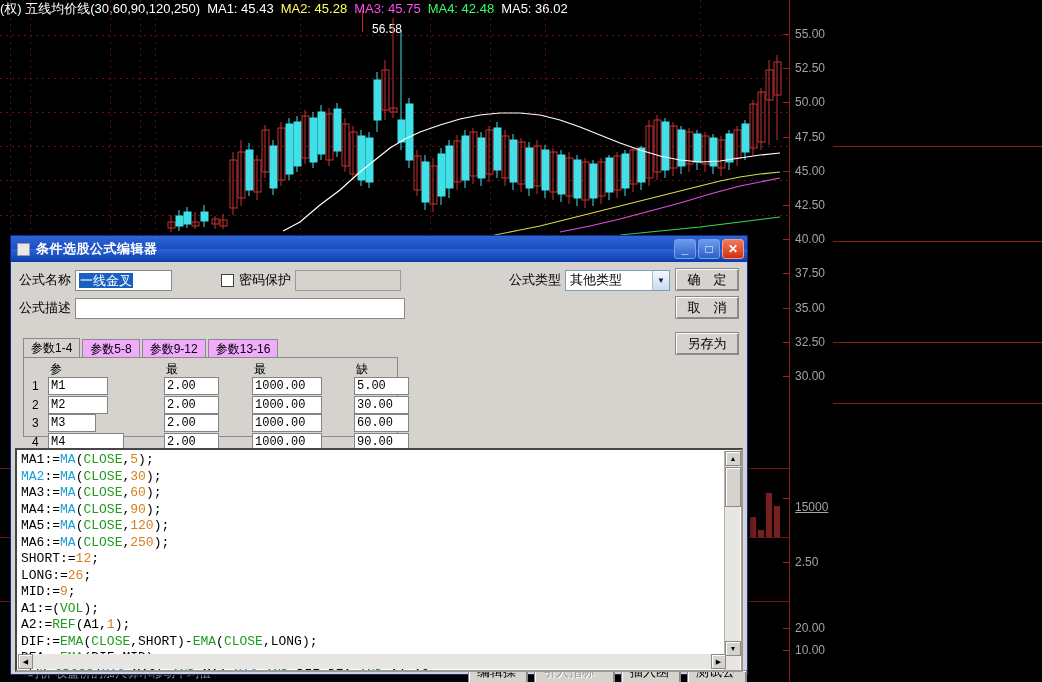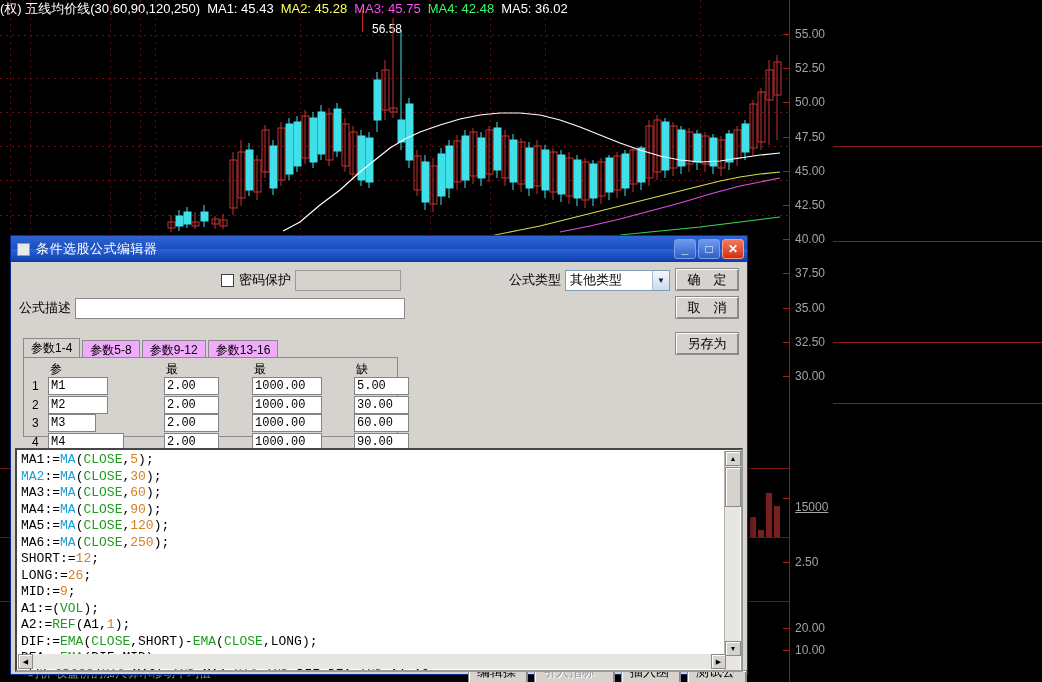--- a/index.html
+++ b/index.html
@@ -41,21 +41,21 @@
   .quote-panel { position: absolute; left: 833px; top: 0; width: 209px; height: 682px; background: #000; }
   .qsep { position: absolute; left: 833px; width: 209px; height: 1px; background: #8b1a1a; }
   .q-vline { position: absolute; left: 833px; top: 0; width: 1px; height: 682px; background: #8b1a1a; }
 
   
   .dialog { position: absolute; left: 10px; top: 235px; width: 738px; height: 440px;
     background: #d6d3ce; border: 1px solid #0a2a8f; box-shadow: 2px 2px 6px rgba(0,0,0,.6); }
   .titlebar { height: 26px; background: linear-gradient(to bottom,#2f64d4 0%,#1b4fc0 48%,#2a62d8 52%,#0c3caa 100%);
     display: flex; align-items: center; padding: 0 3px 0 6px; }
   .title-icon { width: 13px; height: 13px; background: #e8e8e8; border: 1px solid #99a; margin-right: 6px; }
-  .title-text { color: #fff; font-size: 13px; font-weight: normal; flex: 1; letter-spacing: .5px; }
+  .title-text { color: #fff; font-size: 13px; font-weight: bold; flex: 1; letter-spacing: .5px; }
   .tb-btn { width: 22px; height: 20px; margin-left: 2px; border: 1px solid #7a9de8; border-radius: 3px;
     display: flex; align-items: center; justify-content: center; font-size: 12px; color: #fff; font-weight: bold;
     background: linear-gradient(to bottom,#6e9bee,#2c5fc9); }
   .tb-btn.close { background: linear-gradient(to bottom,#f27b5e,#d32e12); border-color: #f0a08c; }
 
   .dlg-body { padding: 6px 8px 0 8px; position: relative; height: 414px; }
 
   .row1 { display: flex; align-items: center; height: 24px; margin-bottom: 4px; }
   .lbl { font-size: 13px; color: #000; margin-right: 4px; white-space: nowrap; }
   .txtin { height: 21px; border: 1px solid #8a8a8a; background: #fff; font-size: 13px;
@@ -69,21 +69,21 @@
     border-left: 1px solid #a8bed4; display: flex; align-items: center; justify-content: center;
     font-size: 8px; color: #123; }
 
   .btn { border: 1px solid #8a8a8a; background: #d6d3ce; font-size: 13px;
     box-shadow: inset 1px 1px 0 #fff, inset -1px -1px 0 #8a8a8a;
     display: flex; align-items: center; justify-content: center; color: #000; cursor: pointer; }
   .btn.dis { color: #9a9a9a; text-shadow: 1px 1px 0 #fff; }
 
   .okbtn { position: absolute; right: 8px; width: 64px; height: 23px; }
 
-  .tabs { position: absolute; left: 12px; top: 76px; display: flex; align-items: flex-end; }
+  .tabs { position: absolute; left: 12px; top: 76px; display: flex; align-items: center; }
   .tab { height: 19px; padding: 0 7px; font-size: 12px; border: 1px solid #8a8a8a; border-bottom: none;
     background: #f0abfc; margin-right: 2px; display: flex; align-items: center; }
   .tab.active { background: #d6d3ce; height: 21px; font-weight: normal; border-bottom: 1px solid #d6d3ce; }
 
   .tabpanel { position: absolute; left: 12px; top: 95px; width: 375px; height: 80px;
     border: 1px solid #8a8a8a; background: #d6d3ce; }
   .pgrid { position: absolute; left: 0; top: 0; }
   .phead { position: absolute; font-size: 12px; color: #000; top: 3px; }
   .pnum { position: absolute; font-size: 12px; color: #000; }
   .pcell { position: absolute; height: 18px; border: 1px solid #848484; background: #fff;
@@ -450,20 +450,26 @@
     <div class="titlebar">
       <div class="title-icon"></div>
       <div class="title-text">条件选股公式编辑器</div>
       <div class="tb-btn">_</div>
       <div class="tb-btn">□</div>
       <div class="tb-btn close">✕</div>
     </div>
 
     <div class="dlg-body">
 
+      <div class="row1" style="position:absolute;left:8px;top:6px;">
+        <span class="lbl">公式名称</span>
+        <div class="txtin" style="width:97px;">
+          <span class="sel-hl">一线金叉</span>
+        </div>
+      </div>
 
       <div class="row1" style="position:absolute;left:210px;top:6px;">
         <span class="chk"></span>
         <span class="lbl">密码保护</span>
         <div class="txtin disabled" style="width:106px;"></div>
       </div>
 
       <div class="row1" style="position:absolute;left:498px;top:6px;">
         <span class="lbl">公式类型</span>
         <div class="combo" style="width:105px;">

